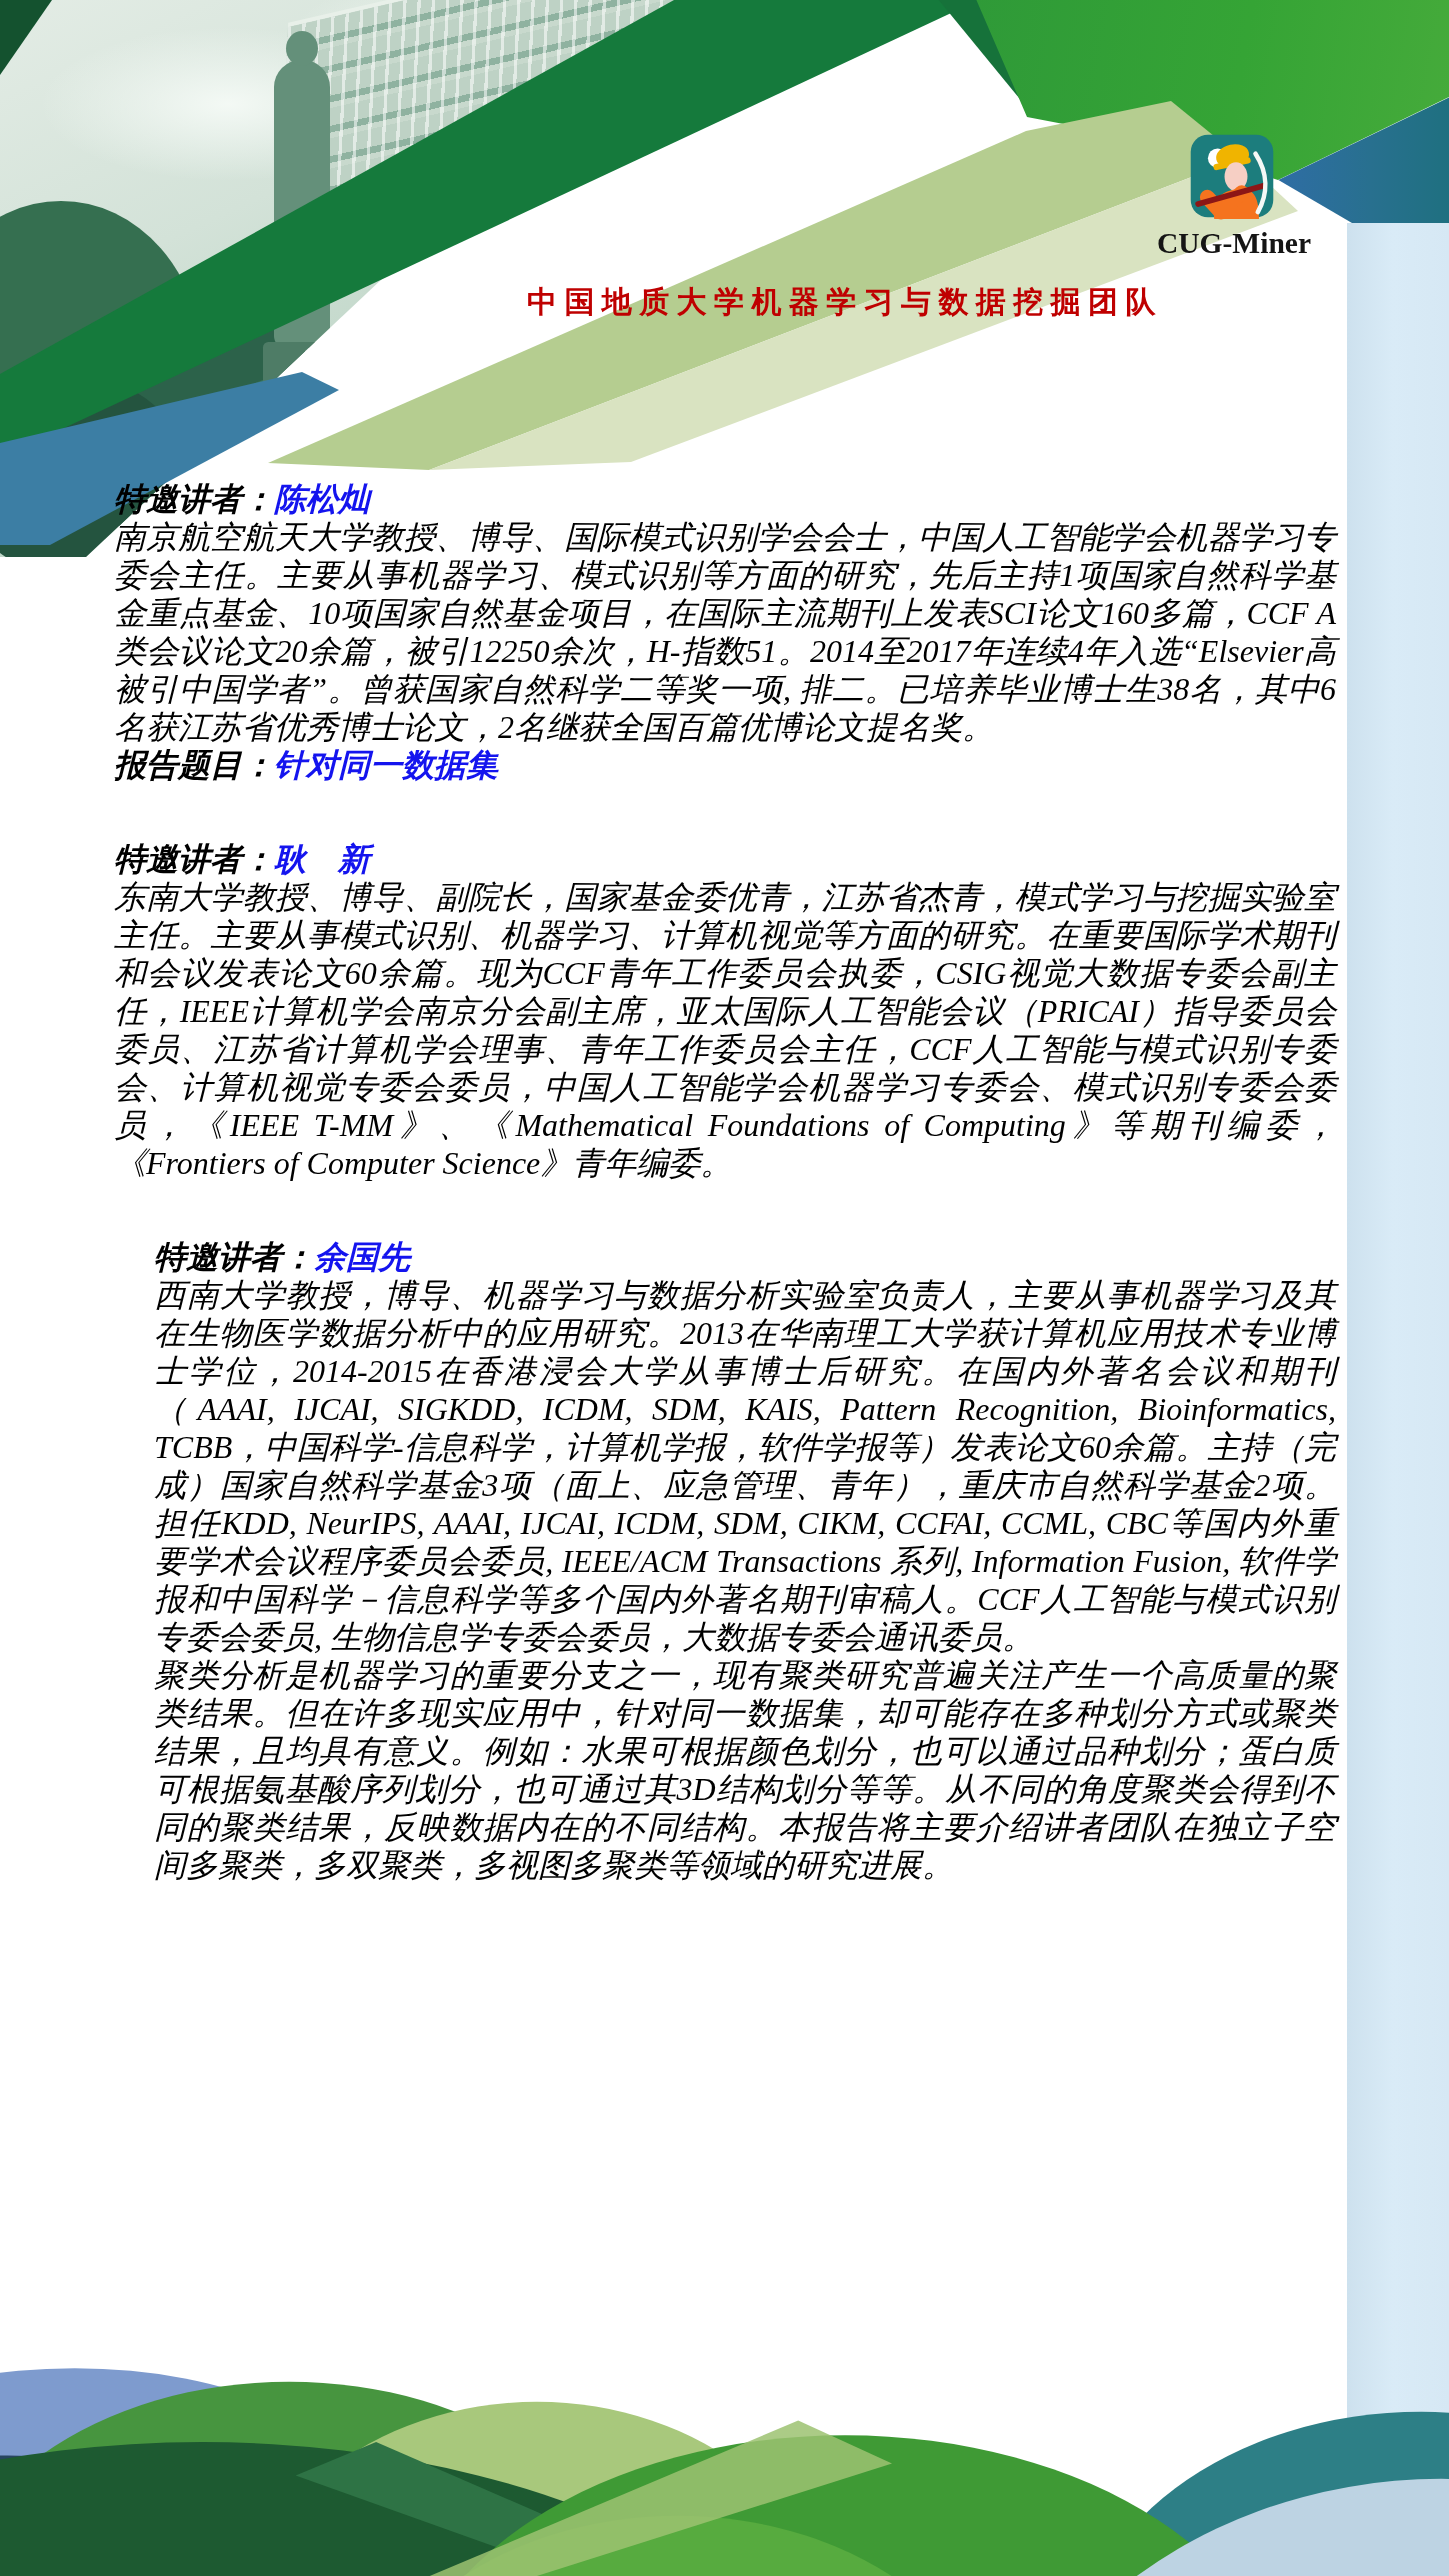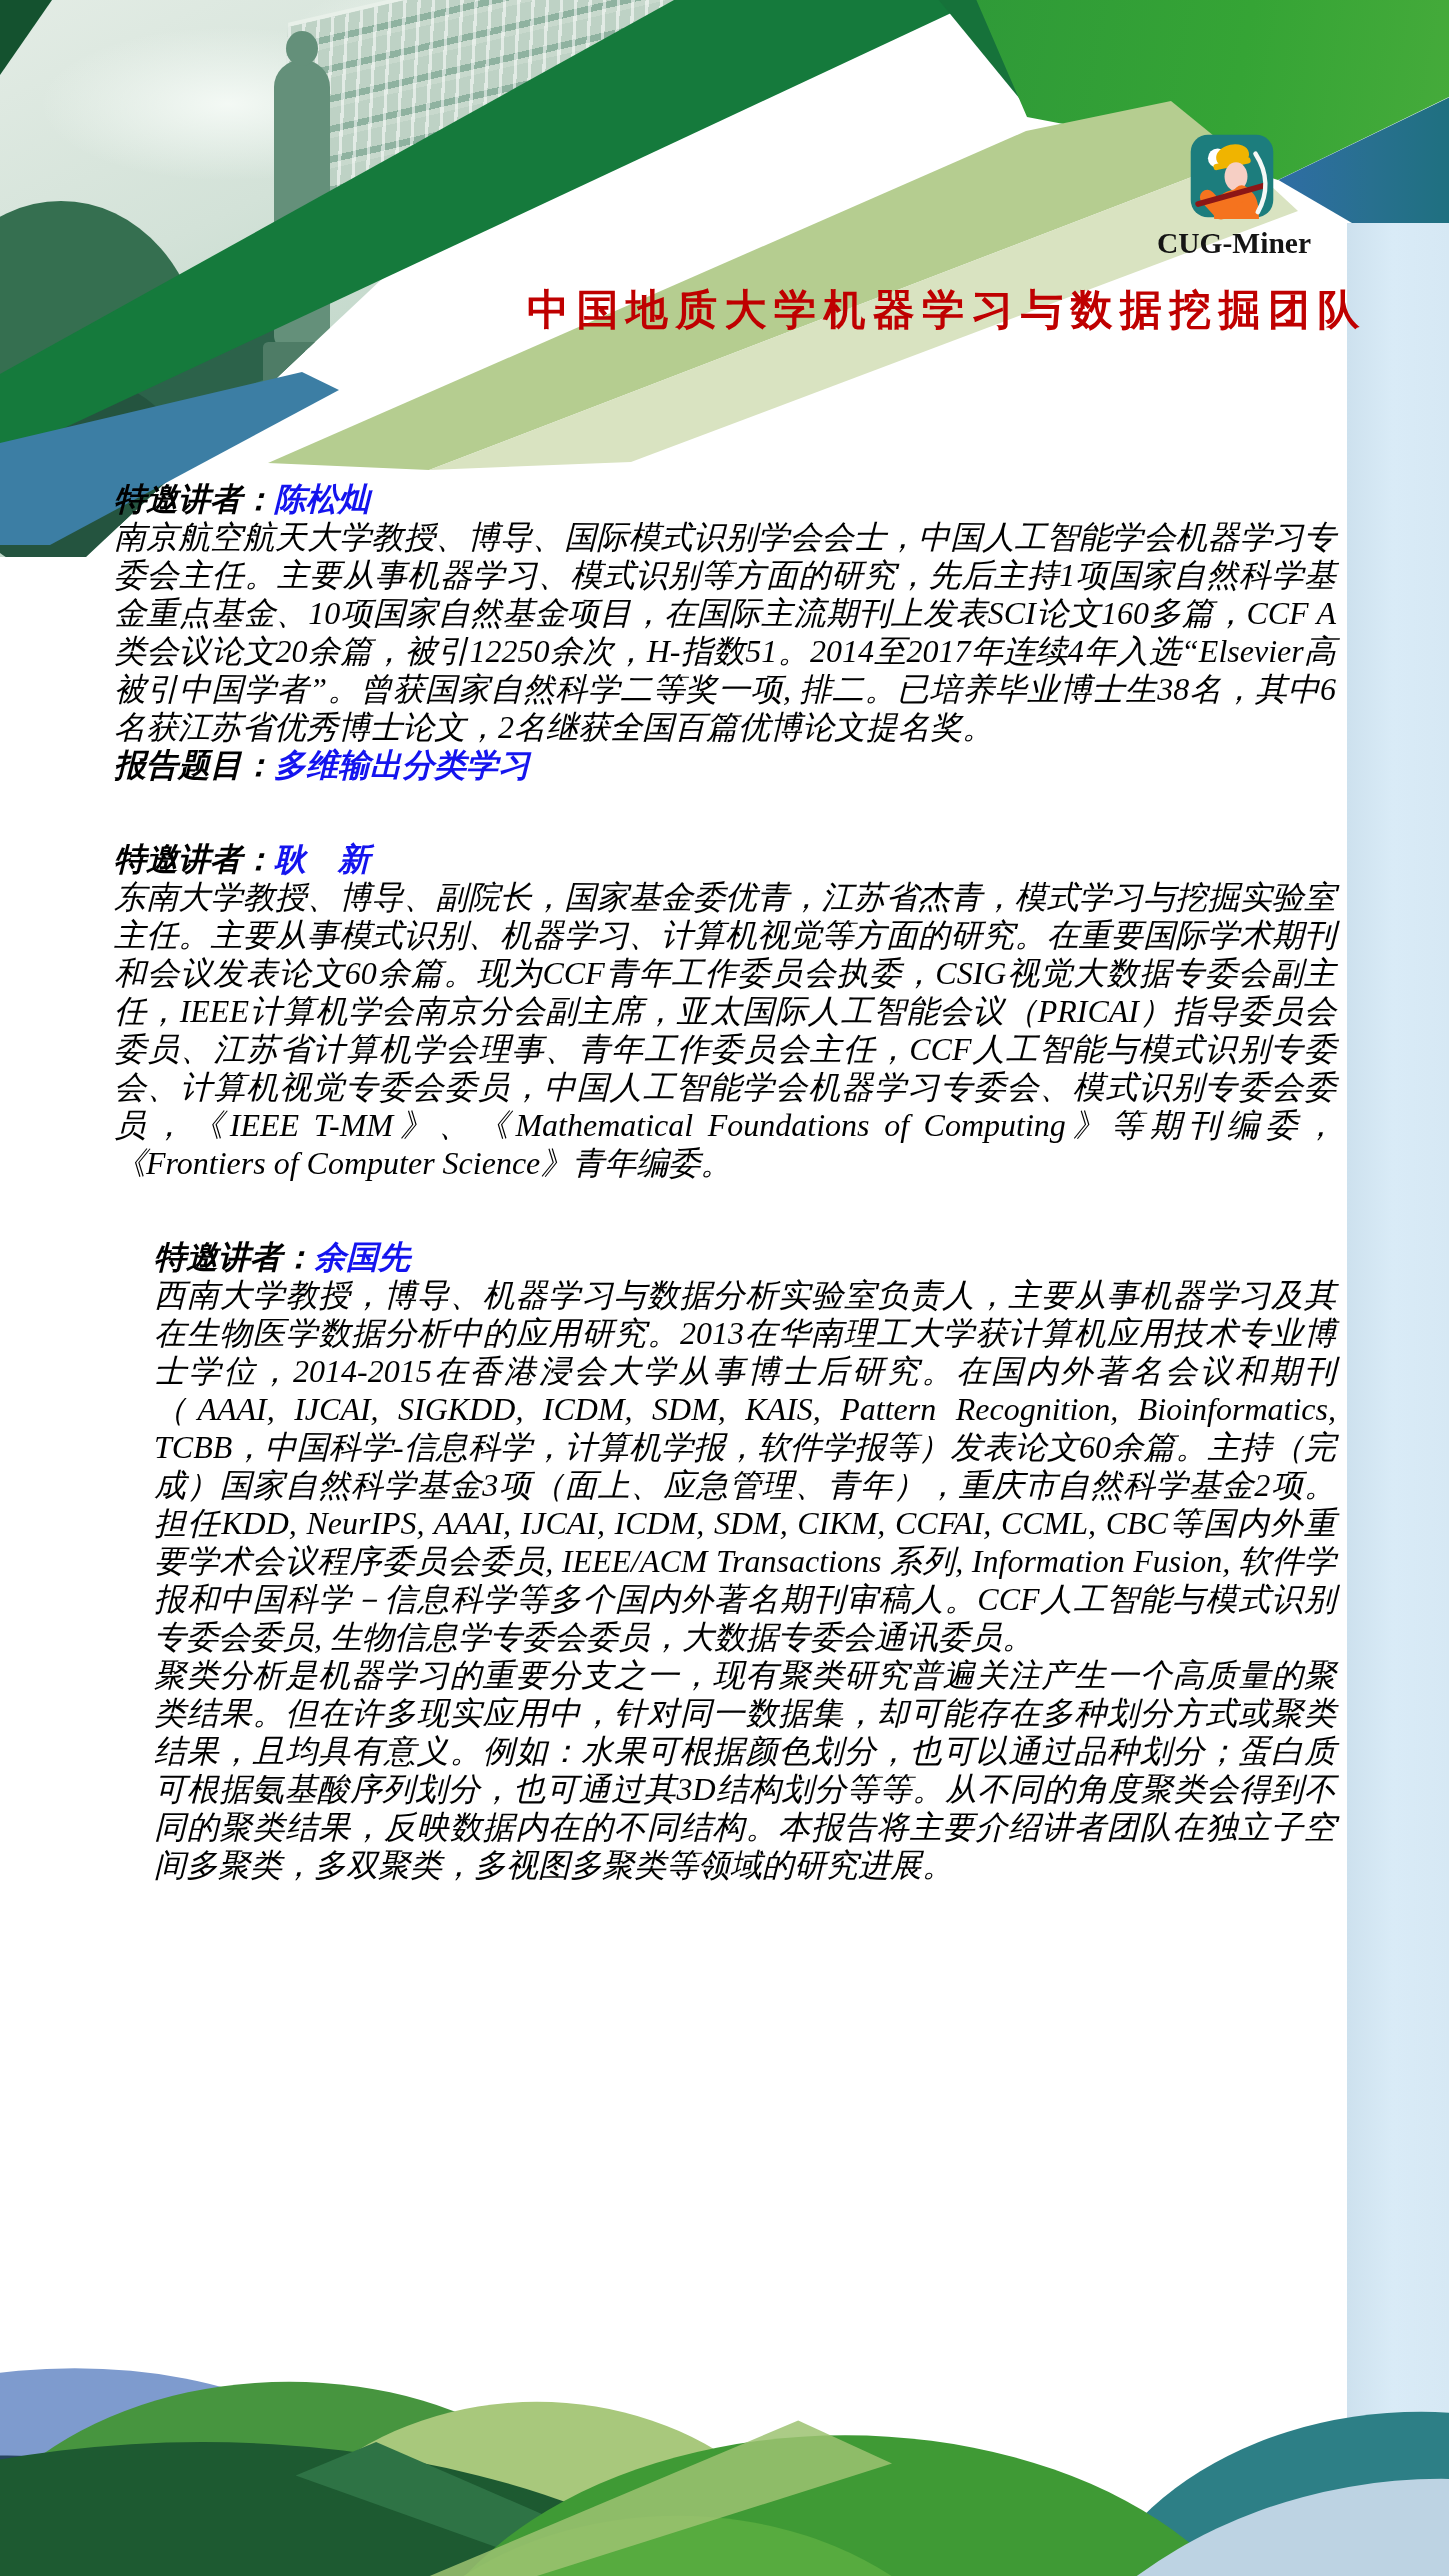--- a/index.html
+++ b/index.html
@@ -58,21 +58,21 @@
     background:#3c7ea4;}
 
   
   .badge{position:absolute;left:1189px;top:131px;width:86px;height:90px;}
   .badge-label{position:absolute;left:1140px;top:227px;width:188px;text-align:center;
     font-family:"Liberation Serif","DejaVu Serif",serif;font-weight:bold;font-size:29.5px;color:#151515;}
 
   
   .main-title{position:absolute;left:527px;top:282px;width:845px;
     font-family:"Liberation Sans","DejaVu Sans",sans-serif;
-    font-weight:bold;font-size:42px;letter-spacing:7.4px;color:#bf0000;white-space:nowrap;}
+    font-weight:bold;font-size:30px;letter-spacing:7.4px;color:#bf0000;white-space:nowrap;}
 
   
   .content{position:absolute;left:114px;top:480px;width:1222px;color:#000;
     font-size:32px;line-height:38px;text-align:justify;font-style:italic;}
   .sec{margin:0 0 56px 0;}
   .sec:last-child{margin-bottom:0;margin-left:40px;}
   .hline{font-family:"Liberation Sans","DejaVu Sans",sans-serif;font-weight:bold;text-align:left;}
   .hline .lbl{color:#000;}
   .hline .val{color:#1414ee;}
   .para{margin:0;}
@@ -130,21 +130,21 @@
     <div class="main-title">中国地质大学机器学习与数据挖掘团队</div>
   </div>
 
   <div class="content">
     <div class="sec">
       <div class="hline">
         <span class="lbl spk-label">特邀讲者：</span><span class="val spk-name">陈松灿</span>
       </div>
       <p class="para bio">南京航空航天大学教授、博导、国际模式识别学会会士，中国人工智能学会机器学习专委会主任。主要从事机器学习、模式识别等方面的研究，先后主持1项国家自然科学基金重点基金、10项国家自然基金项目，在国际主流期刊上发表SCI论文160多篇，CCF A类会议论文20余篇，被引12250余次，H-指数51。2014至2017年连续4年入选“Elsevier高被引中国学者”。曾获国家自然科学二等奖一项, 排二。已培养毕业博士生38名，其中6名获江苏省优秀博士论文，2名继获全国百篇优博论文提名奖。</p>
       <div class="hline">
-        <span class="lbl talk-label">报告题目：</span><span class="val talk-title">多维输出分类学习</span>
+        <span class="lbl talk-label">报告题目：</span><span class="val talk-title">针对同一数据集</span>
       </div>
     </div>
 
     <div class="sec">
       <div class="hline">
         <span class="lbl spk-label">特邀讲者：</span><span class="val spk-name">耿　新</span>
       </div>
       <p class="para bio">东南大学教授、博导、副院长，国家基金委优青，江苏省杰青，模式学习与挖掘实验室主任。主要从事模式识别、机器学习、计算机视觉等方面的研究。在重要国际学术期刊和会议发表论文60余篇。现为CCF青年工作委员会执委，CSIG视觉大数据专委会副主任，IEEE计算机学会南京分会副主席，亚太国际人工智能会议（PRICAI）指导委员会委员、江苏省计算机学会理事、青年工作委员会主任，CCF人工智能与模式识别专委会、计算机视觉专委会委员，中国人工智能学会机器学习专委会、模式识别专委会委员，《IEEE T-MM》、《Mathematical Foundations of Computing》等期刊编委，《Frontiers of Computer Science》青年编委。</p>
     </div>
 

